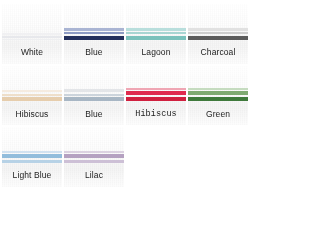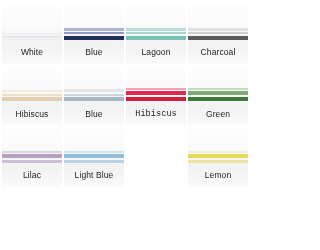--- a/index.html
+++ b/index.html
@@ -197,51 +197,38 @@
         <span class="stripe-gap" style="height: 2px;"></span>
         <span class="stripe" style="height: 4px; background: rgb(63, 122, 60);"></span>
       </div>
       <div class="sheen"></div>
       <div class="swatch-label">Green</div>
     </div>
     <div class="swatch" style="background: rgb(253, 253, 253);">
       <div class="fabric"></div>
       <div class="fabric-texture"></div>
       <div class="stripes">
+        <span class="stripe" style="height: 2px; background: rgb(211, 227, 241);"></span>
+        <span class="stripe-gap" style="height: 1px;"></span>
+        <span class="stripe" style="height: 4px; background: rgb(147, 190, 221);"></span>
+        <span class="stripe-gap" style="height: 2px;"></span>
+        <span class="stripe" style="height: 3px; background: rgb(185, 212, 232);"></span>
+      </div>
+      <div class="sheen"></div>
+      <div class="swatch-label">Light Blue</div>
+    </div>
+    <div class="swatch" style="background: rgb(253, 253, 253);">
+      <div class="fabric"></div>
+      <div class="fabric-texture"></div>
+      <div class="stripes">
         <span class="stripe" style="height: 2px; background: rgb(221, 211, 226);"></span>
         <span class="stripe-gap" style="height: 1px;"></span>
         <span class="stripe" style="height: 4px; background: rgb(182, 162, 194);"></span>
         <span class="stripe-gap" style="height: 2px;"></span>
         <span class="stripe" style="height: 3px; background: rgb(207, 194, 216);"></span>
       </div>
       <div class="sheen"></div>
       <div class="swatch-label">Lilac</div>
     </div>
-    <div class="swatch" style="background: rgb(253, 253, 253);">
-      <div class="fabric"></div>
-      <div class="fabric-texture"></div>
-      <div class="stripes">
-        <span class="stripe" style="height: 2px; background: rgb(211, 227, 241);"></span>
-        <span class="stripe-gap" style="height: 1px;"></span>
-        <span class="stripe" style="height: 4px; background: rgb(147, 190, 221);"></span>
-        <span class="stripe-gap" style="height: 2px;"></span>
-        <span class="stripe" style="height: 3px; background: rgb(185, 212, 232);"></span>
-      </div>
-      <div class="sheen"></div>
-      <div class="swatch-label">Light Blue</div>
-    </div>
     <div class="cell-empty"></div>
-    <div class="swatch" style="background: rgb(253, 253, 253);">
-      <div class="fabric"></div>
-      <div class="fabric-texture"></div>
-      <div class="stripes">
-        <span class="stripe" style="height: 2px; background: rgb(243, 239, 210);"></span>
-        <span class="stripe-gap" style="height: 1px;"></span>
-        <span class="stripe" style="height: 4px; background: rgb(232, 217, 90);"></span>
-        <span class="stripe-gap" style="height: 2px;"></span>
-        <span class="stripe" style="height: 3px; background: rgb(239, 230, 163);"></span>
-      </div>
-      <div class="sheen"></div>
-      <div class="swatch-label">Lemon</div>
-    </div>
     <div class="cell-empty"></div>
     <div class="cell-empty"></div>
   </div>
 
 </body></html>

